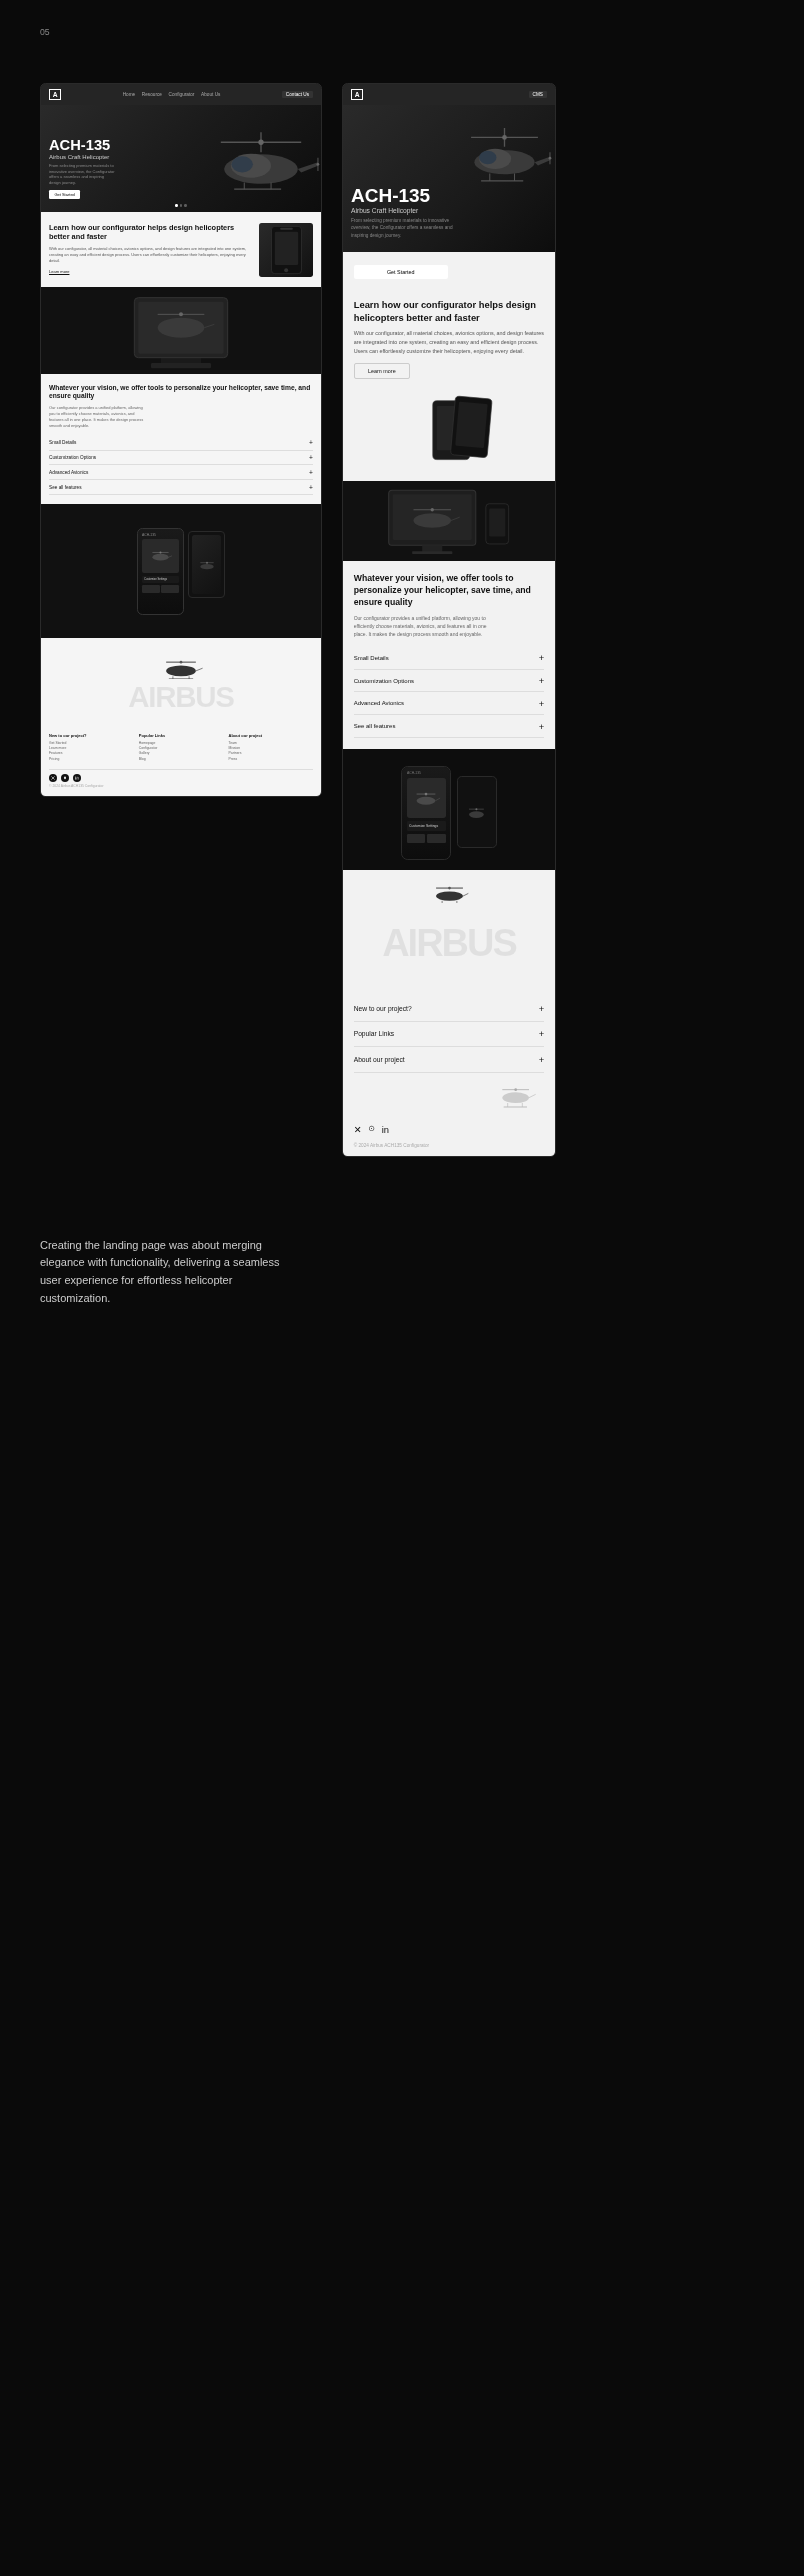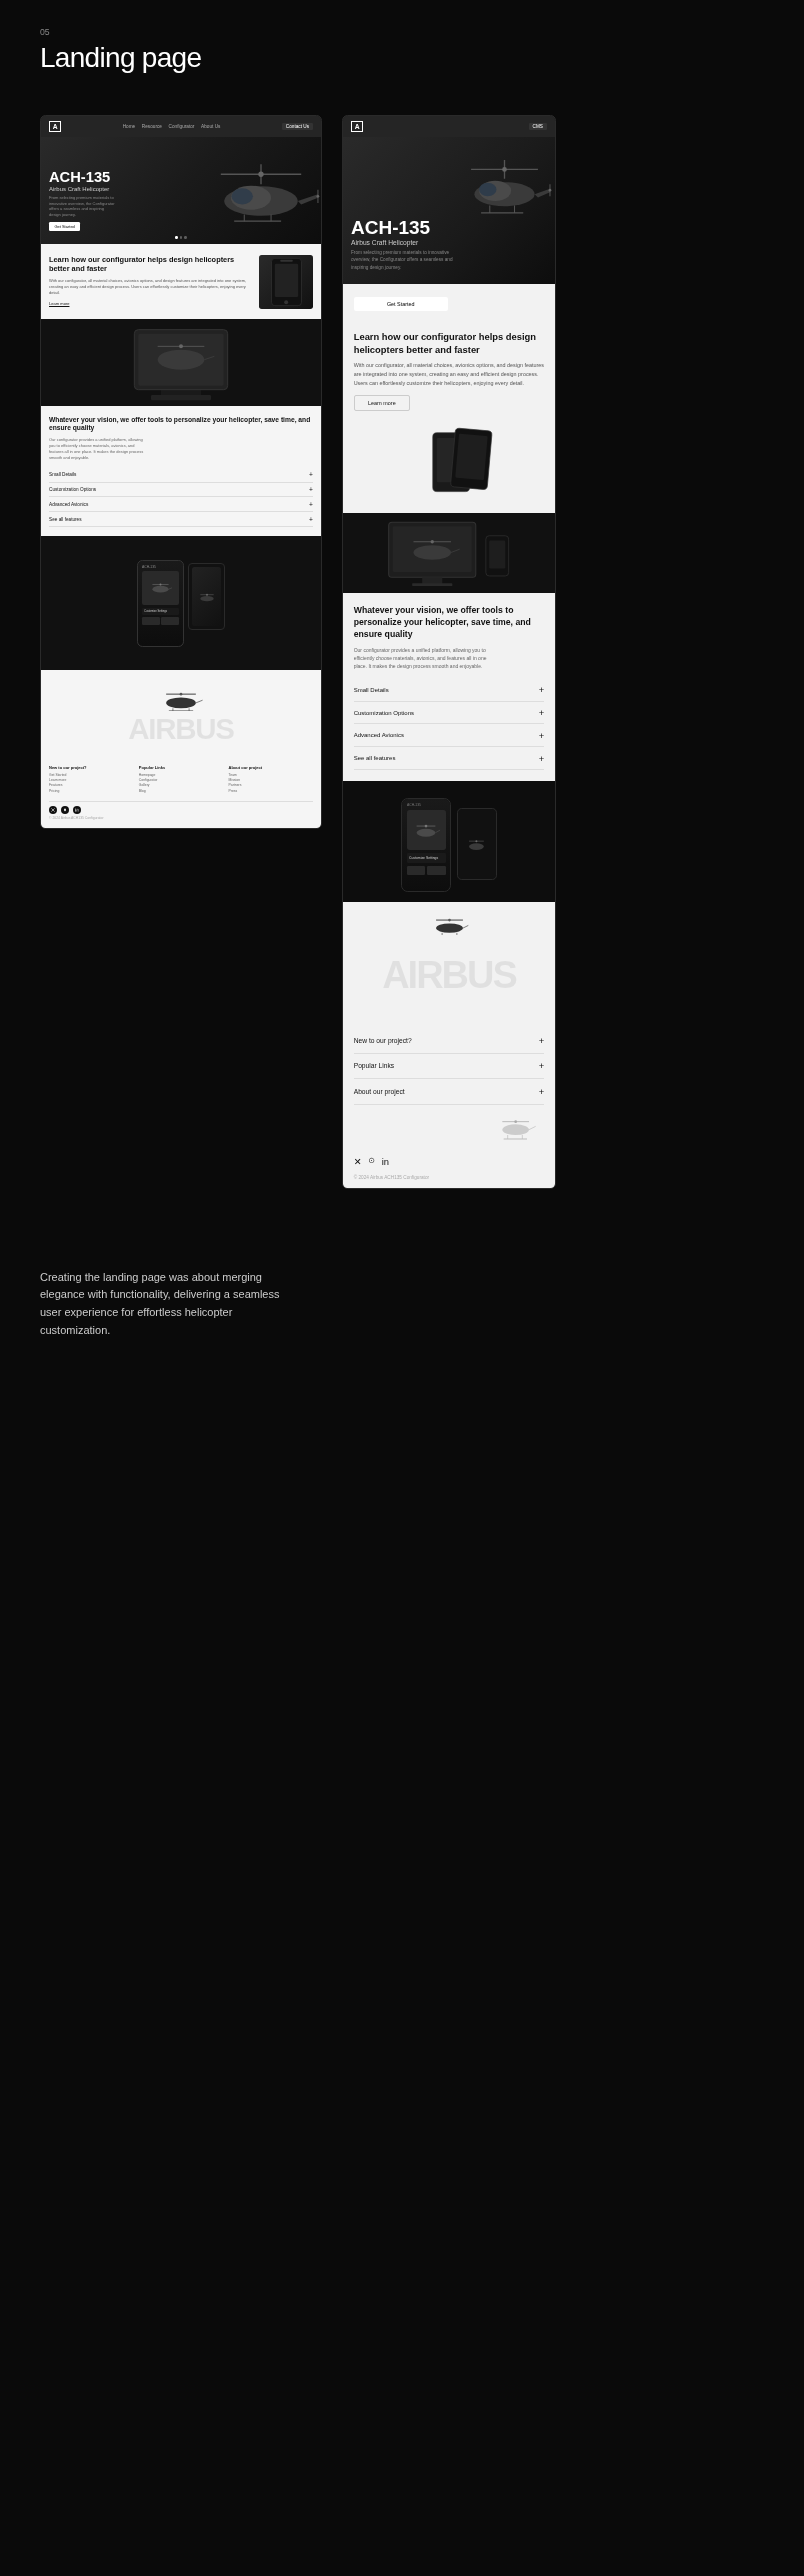--- a/index.html
+++ b/index.html
@@ -495,21 +495,20 @@
       line-height: 1.6;
       margin-bottom: 9.4px;
       max-width: 134px;
     }
   </style>
 </head>
 <body>
 
 <div class="page-label">
   <div class="page-number">05</div>
-  <h1 class="page-title">Landing page</h1>
 </div>
 
 <div class="mockups-wrapper">
 
   <div class="mockup-left">
 
     <div class="mockup-nav">
       <div class="nav-logo">A</div>
       <div class="nav-links">
         <span class="nav-link">Home</span>

